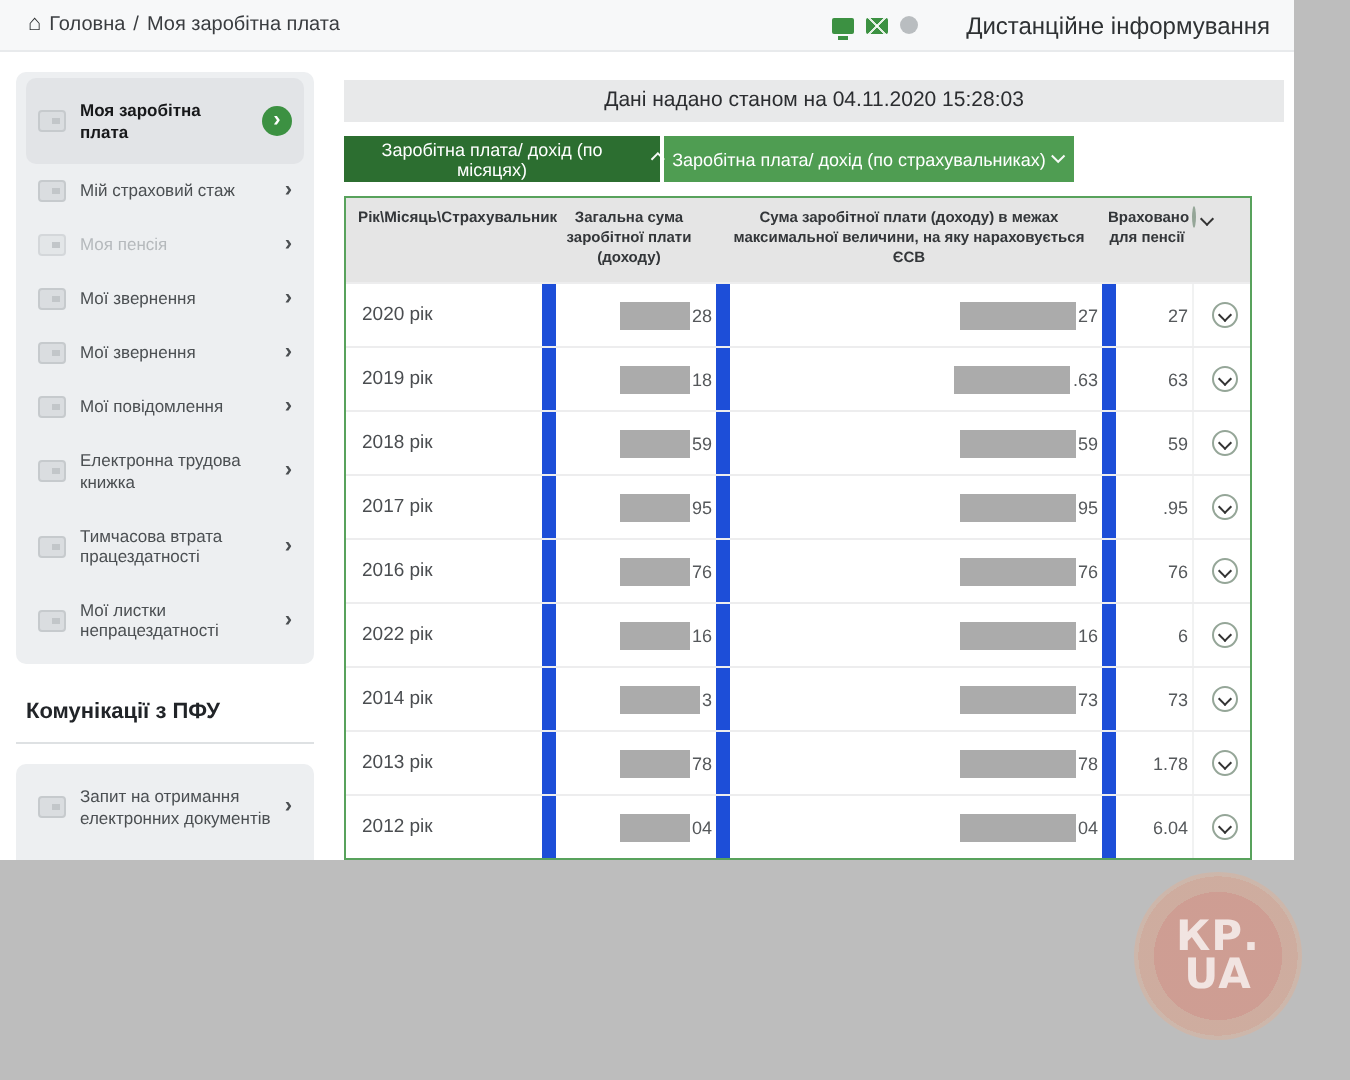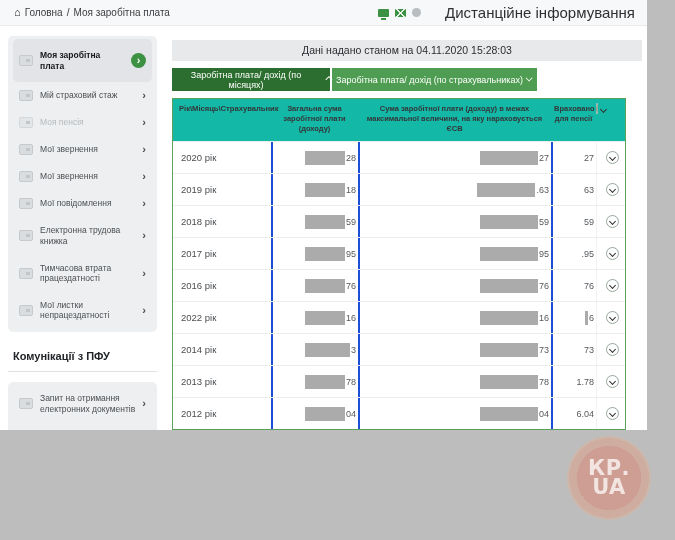--- a/index.html
+++ b/index.html
@@ -9,21 +9,21 @@
   .page { position:absolute; left:0; top:0; width:647px; height:430px; background:#ffffff; overflow:hidden; }
 
   
   .topbar { position:absolute; left:0; top:0; width:647px; height:26px; background:#f7f8f9;
             border-bottom:1px solid #e8eaec; display:flex; align-items:center;
             justify-content:space-between; padding:0 12px 0 14px; }
   .breadcrumb { display:flex; align-items:center; gap:4px; font-size:10px; color:#3a3d40; }
   .breadcrumb a { color:#3a3d40; text-decoration:none; cursor:pointer; }
   .home-ic { font-size:11px; line-height:1; color:#2e3133; cursor:pointer; }
   .topbar-right { display:flex; align-items:center; gap:4px; }
-  .tb-label { font-size:15px; color:#2e3133; margin-left:20px; cursor:pointer; }
+  .tb-label { font-size:12px; color:#2e3133; margin-left:20px; cursor:pointer; }
   .ic-monitor { width:11px; height:8px; background:#3c9142; border-radius:1px; position:relative; display:inline-block; }
   .ic-monitor::after { content:""; position:absolute; left:3px; bottom:-3px; width:5px; height:2px; background:#3c9142; }
   .ic-envelope { width:11px; height:8px; background:#3c9142; border-radius:1px; display:inline-block; margin-left:2px;
                  background-image:linear-gradient(135deg, transparent 46%, rgba(255,255,255,.85) 47%, rgba(255,255,255,.85) 53%, transparent 54%),
                                   linear-gradient(225deg, transparent 46%, rgba(255,255,255,.85) 47%, rgba(255,255,255,.85) 53%, transparent 54%); }
   .ic-phone { width:9px; height:9px; border-radius:50%; background:#b9bdc0; display:inline-block; margin-left:2px; }
 
   
   .sidebar { position:absolute; left:0; top:26px; width:165px; }
   .side-card { margin:10px 8px 0 8px; background:#edeff1; border-radius:5px; padding:3px 5px; }
@@ -48,29 +48,29 @@
   .tabs { margin:7px 7px 0 7px; display:flex; gap:2px; }
   .tab { border:none; color:#fff; font-size:9px; height:23px; cursor:pointer;
          font-family:"Liberation Sans", sans-serif; display:flex; align-items:center; justify-content:center; gap:5px; }
   .tab.t1 { width:158px; background:#2c6e30;text-align:center; }
   .tab.t2 { width:205px; background:#4f9d52; }
   .cv { width:5px; height:5px; border-left:1.5px solid rgba(255,255,255,.95); border-bottom:1.5px solid rgba(255,255,255,.95); display:inline-block; }
   .cv.up { transform:rotate(135deg) translate(-1px,-1px); }
   .cv.down { transform:rotate(-45deg) translateY(-2px); }
 
   
-  .tbl { margin:7px 7px 0 7px; width:454px; border:1px solid #58a25c; background:#14b8a6; }
+  .tbl { margin:7px 7px 0 7px; width:454px; border:1px solid #58a25c; background:#e5e5e5; }
   .tr { display:grid; grid-template-columns:98px 87px 193px 45px 31px; align-items:center; }
   .thead { height:42px; align-items:start; padding-top:5px; font-size:7.5px; font-weight:bold; color:#333639; line-height:1.3; }
   .thead .th { text-align:center; padding:0 3px; }
   .thead .th.first { text-align:left; padding-left:6px; font-size:7.6px; }
   .row { height:32px; border-top:1px solid #ededee; font-size:9.5px; color:#4a4d50; background:#fff; }
   .row .c { height:100%; display:flex; align-items:center; }
   .c1 { padding-left:8px; }
-  .cval { justify-content:flex-end; padding-right:2px; border-left:2px solid #1d4ed8;padding-left:32px; }
+  .cval { justify-content:flex-end; padding-right:2px; border-left:7px solid #1d4ed8;padding-left:32px; }
   .cchev { justify-content:center; border-left:1px solid #f1f2f2; }
   .redact { display:inline-block; background:#ababab; height:14px; margin-right:1px; }
   .r-total { width:60px; } .r-esv { width:58px; } .r-pen { width:26px; }
   .digits { font-size:9px; color:#55585b; }
   .circle-btn { width:13px; height:13px; border:1px solid #95a698; border-radius:50%; background:#fff;
                 position:relative; cursor:pointer; flex:none; }
   .circle-btn::after { content:""; position:absolute; left:3.5px; top:2.8px; width:4px; height:4px;
                        border-right:1.5px solid #333; border-bottom:1.5px solid #333; transform:rotate(45deg); }
   .thead .circle-btn { margin:3px auto 0 auto; }
 

